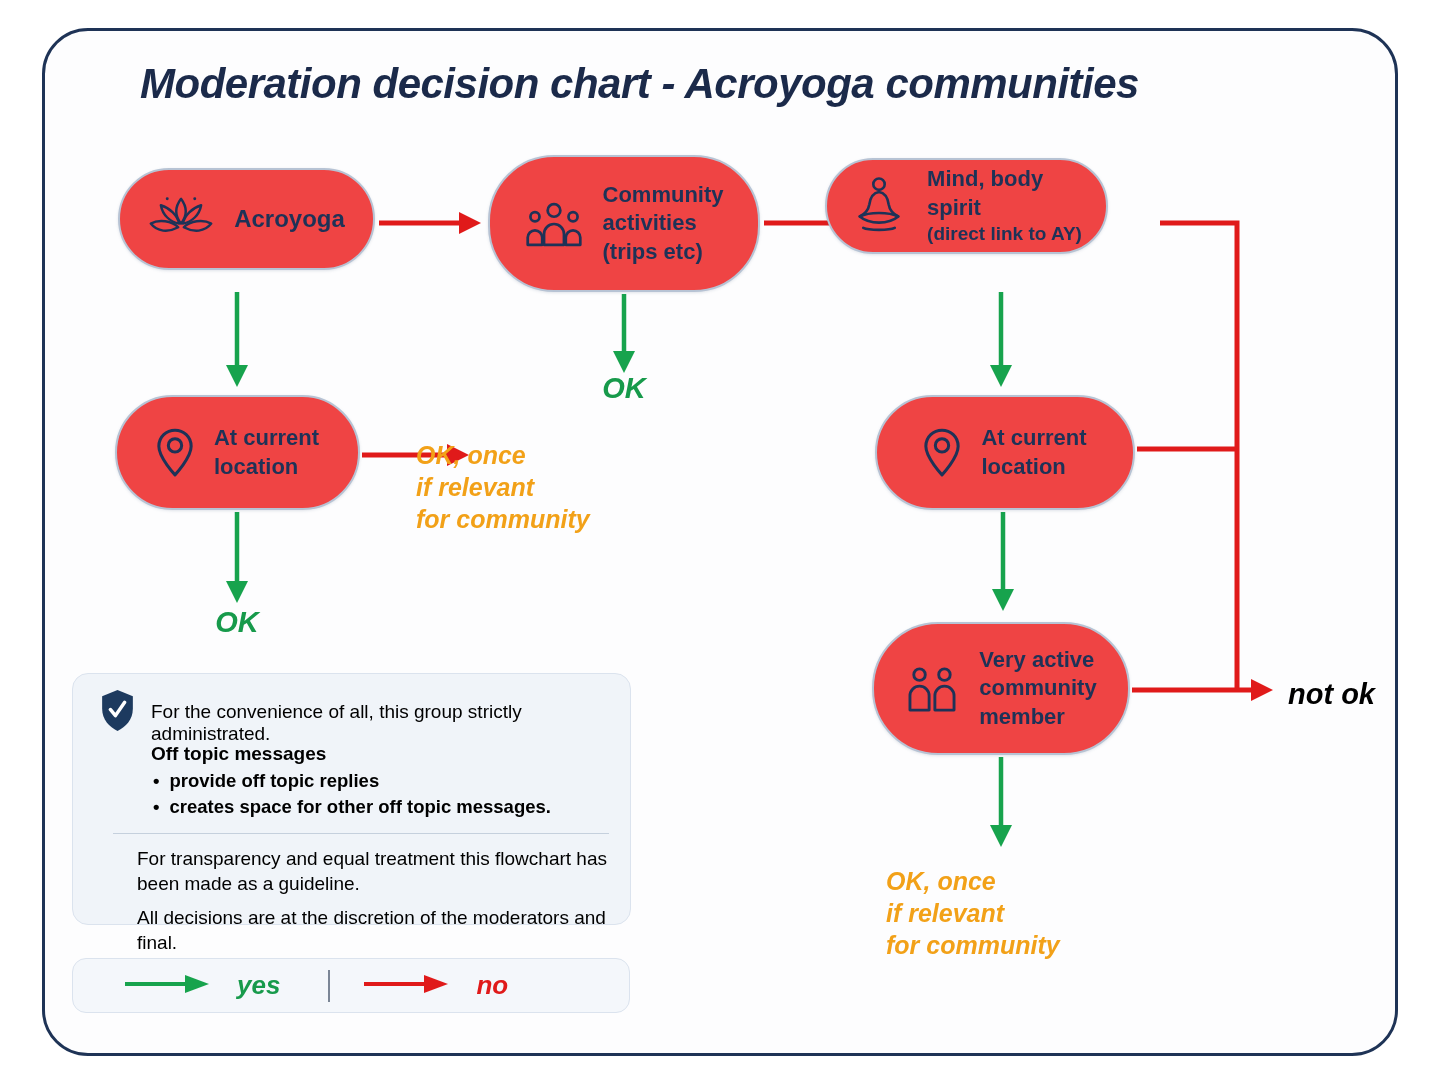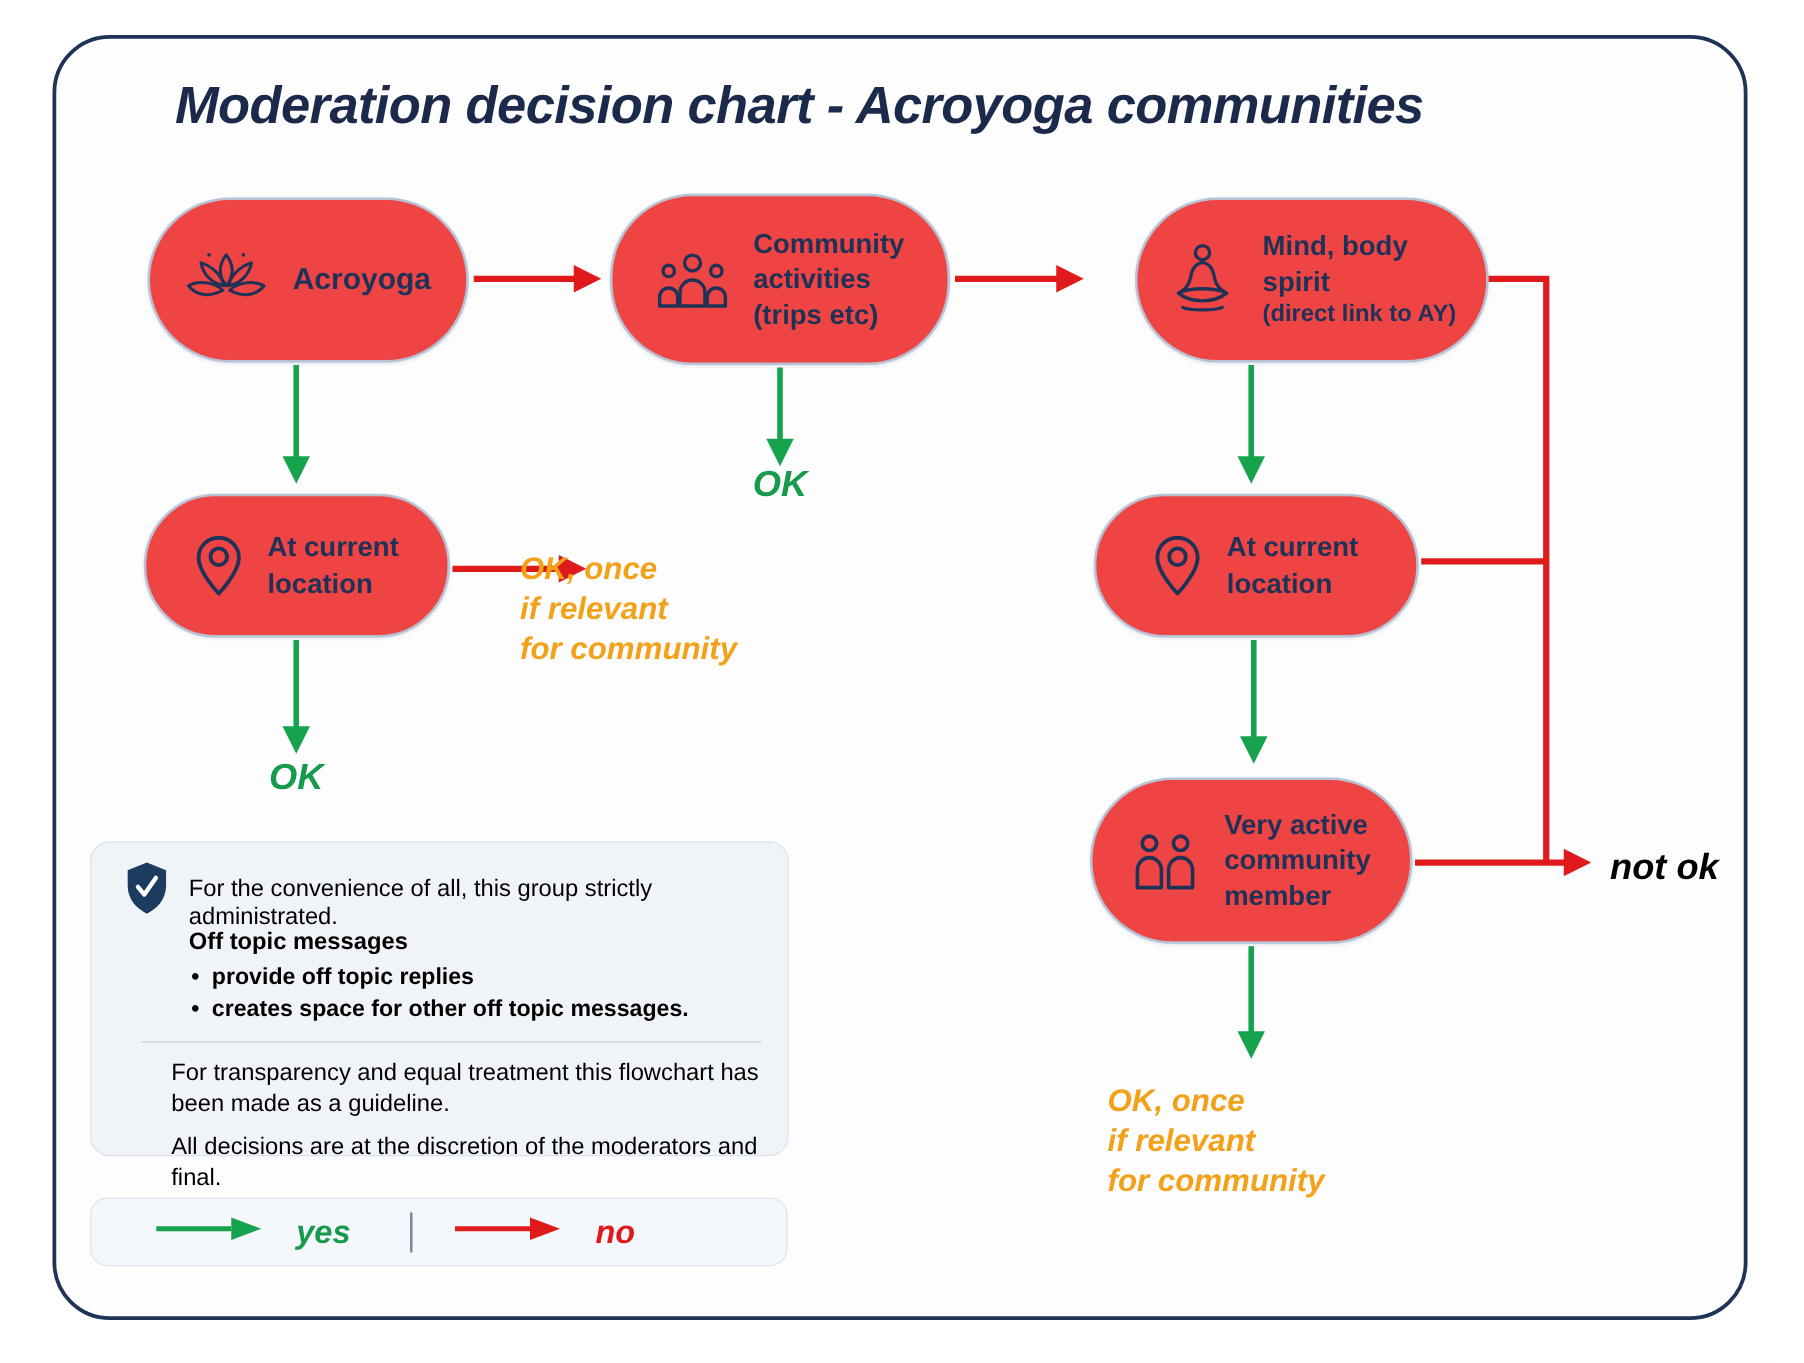--- a/index.html
+++ b/index.html
@@ -19,24 +19,24 @@
   }
   .node{
     position:absolute;background:#ef4444;border:2px solid #b7c3d4;
     border-radius:66px;display:flex;align-items:center;justify-content:center;
     gap:20px;box-sizing:border-box;color:#1e3257;
     box-shadow:0 1px 3px rgba(90,110,140,0.18);
   }
   .node .lines{font-size:22px;font-weight:600;line-height:1.3;}
   .node .lines span{display:block;}
   .node .lines .small{font-size:19px;}
-  #node-acroyoga{left:118px;top:158px;width:257px;height:132px;text-align:right;}
+  #node-acroyoga{left:118px;top:168px;width:257px;height:102px;text-align:right;}
   #node-acroyoga .lines{font-size:24px;}
   #node-community{left:488px;top:155px;width:272px;height:137px;}
-  #node-mind{left:908px;top:158px;width:283px;height:132px;}
+  #node-mind{left:825px;top:158px;width:283px;height:96px;}
   #node-loc-left{left:115px;top:395px;width:245px;height:115px;}
   #node-loc-right{left:875px;top:395px;width:260px;height:115px;}
   #node-member{left:872px;top:622px;width:258px;height:133px;}
   .icon svg{display:block;}
   svg.connectors{position:absolute;left:0;top:0;pointer-events:none;}
 
   .ok-label{
     position:absolute;width:100px;text-align:center;
     font-size:29px;font-style:italic;font-weight:bold;color:#179a4b;
   }

